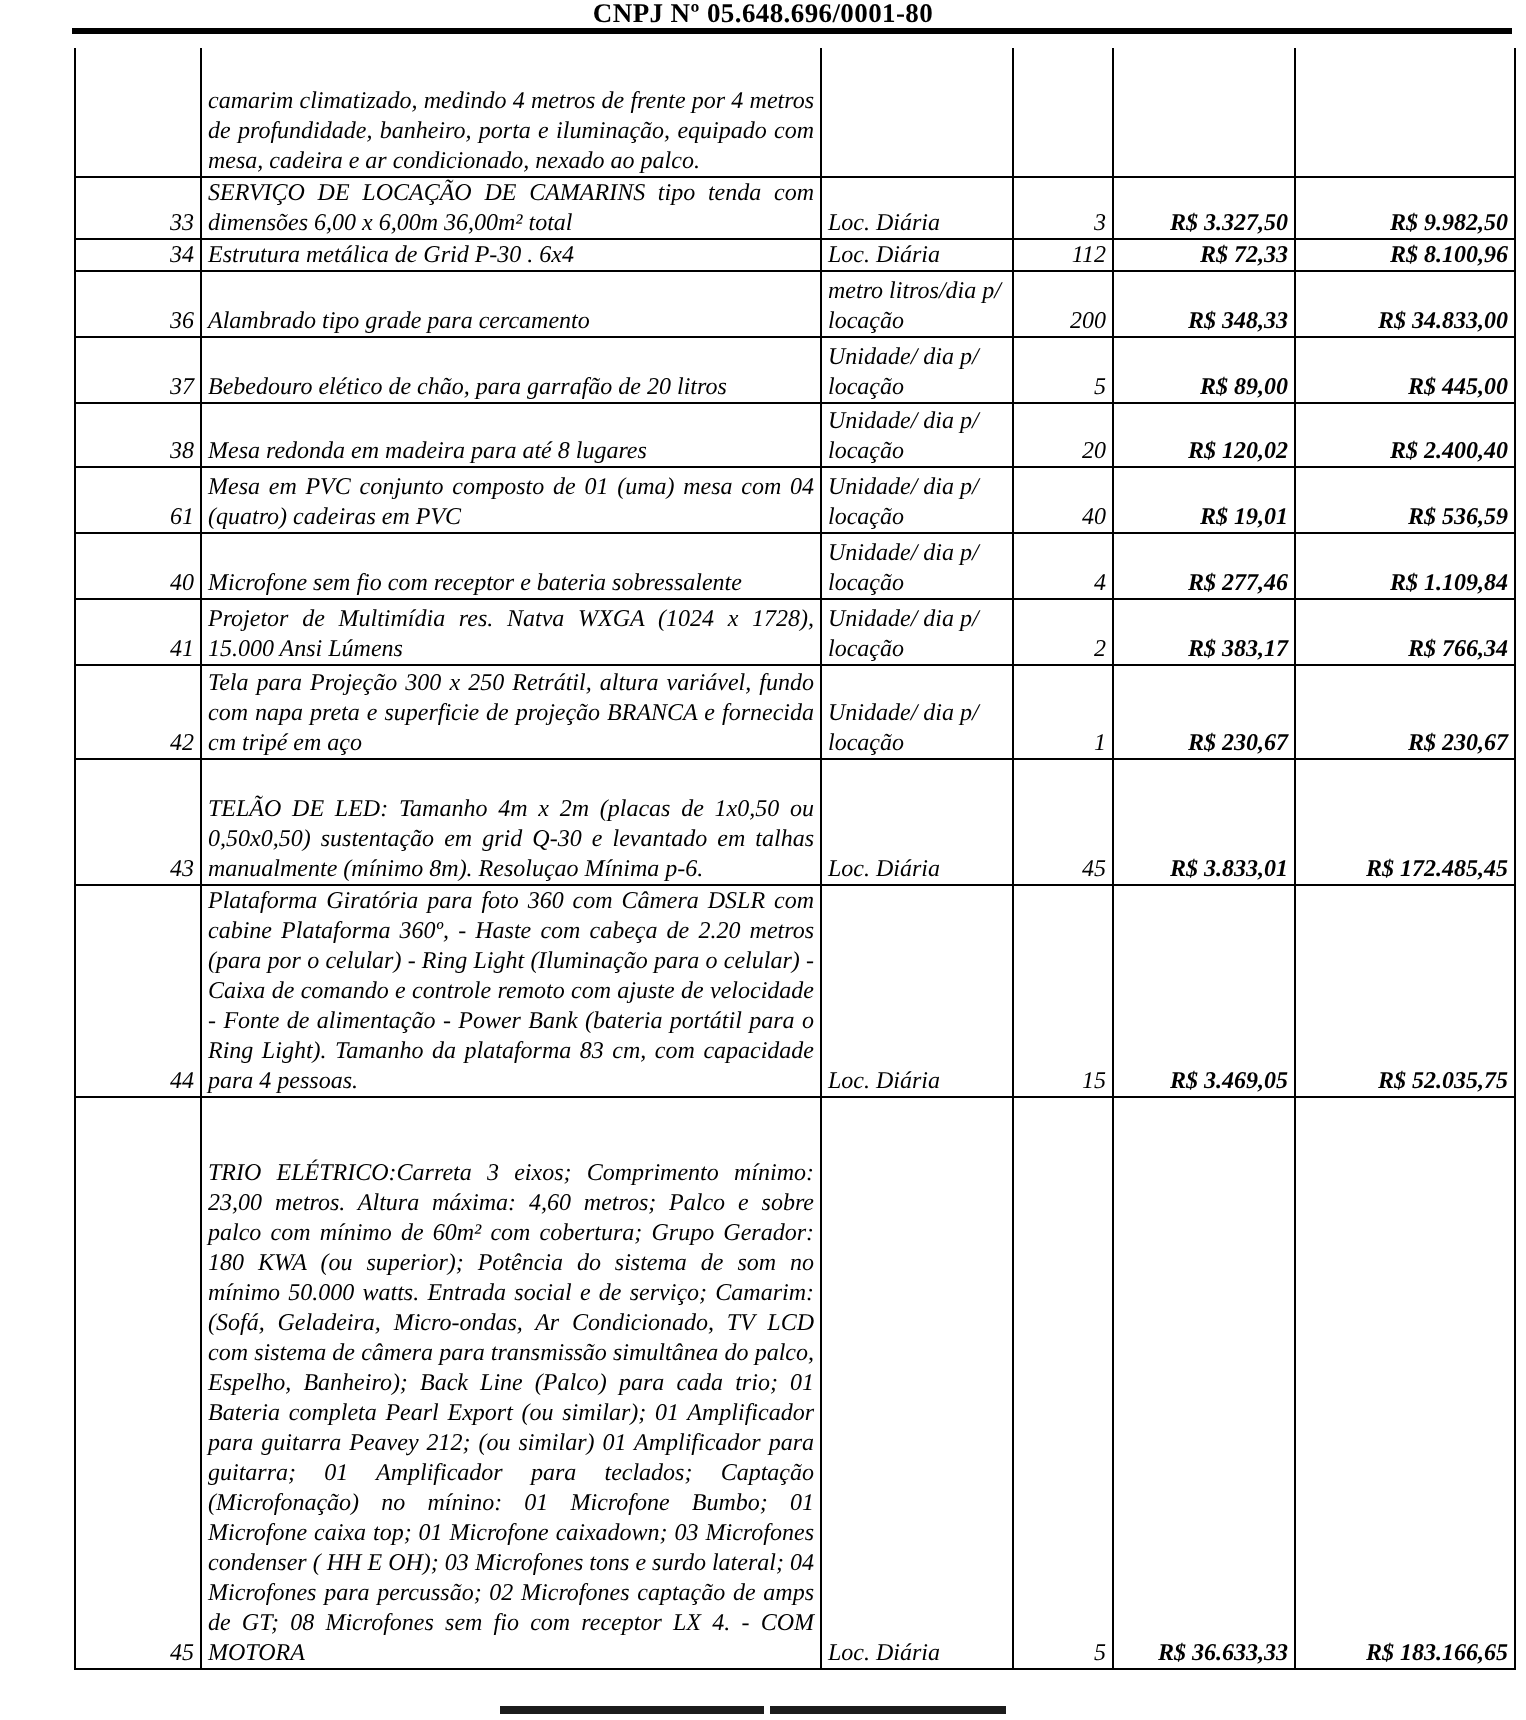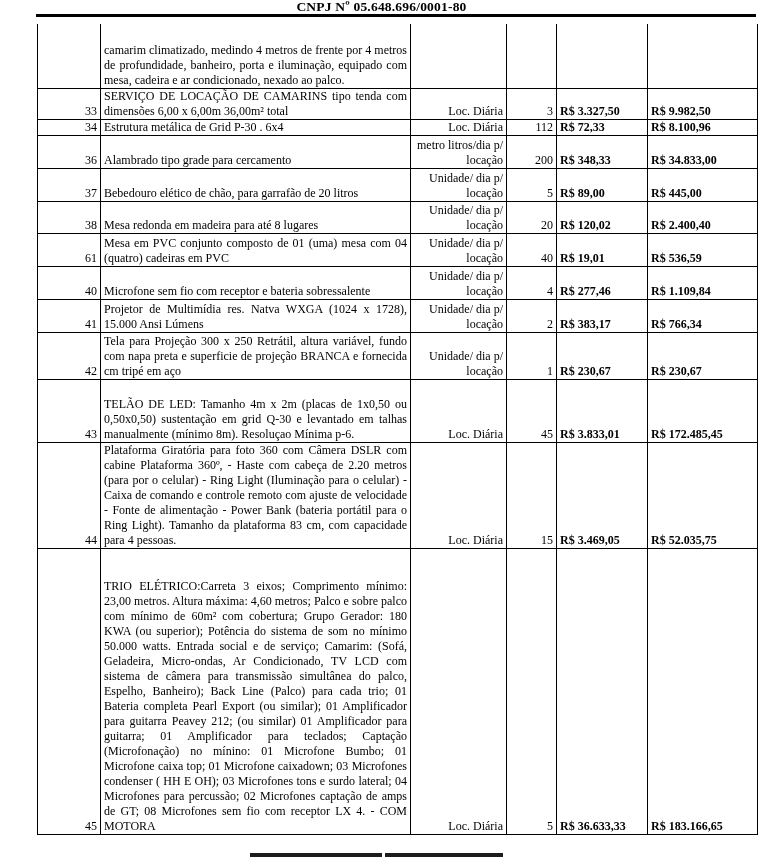--- a/index.html
+++ b/index.html
@@ -26,36 +26,37 @@
     background:#000;
   }
   table.items {
     position:absolute; top:24px; left:37px;
     width:720px;
     border-collapse:collapse;
     table-layout:fixed;
     border-left:1px solid #000;
     border-right:1px solid #000;
     border-bottom:1px solid #000;
+    font-style:italic;
   }
   table.items td {
     border:1px solid #000;
     vertical-align:bottom;
     font-size:12px;
     line-height:15px;
     padding:0 3px;
     overflow:hidden;
     word-wrap:break-word;
   }
   tr.first-row td { border-top:none; }
   .c-num  { text-align:right; padding-right:4px; }
   .c-desc { text-align:justify; }
-  .c-unit { text-align:right; }
+  .c-unit { text-align:left; }
   .c-qty  { text-align:right; padding-right:5px; }
-  .c-up, .c-total { text-align:left; font-weight:bold; padding-right:4px; }
+  .c-up, .c-total { text-align:right; font-weight:bold; padding-right:4px; }
   .partial-bar {
     position:absolute; top:853px; height:4px;
     background:#1c1c1c;
   }
   .partial-bar.left  { left:250px; width:132px; }
   .partial-bar.right { left:385px; width:118px; }
 </style>
 </head>
 <body>
 

